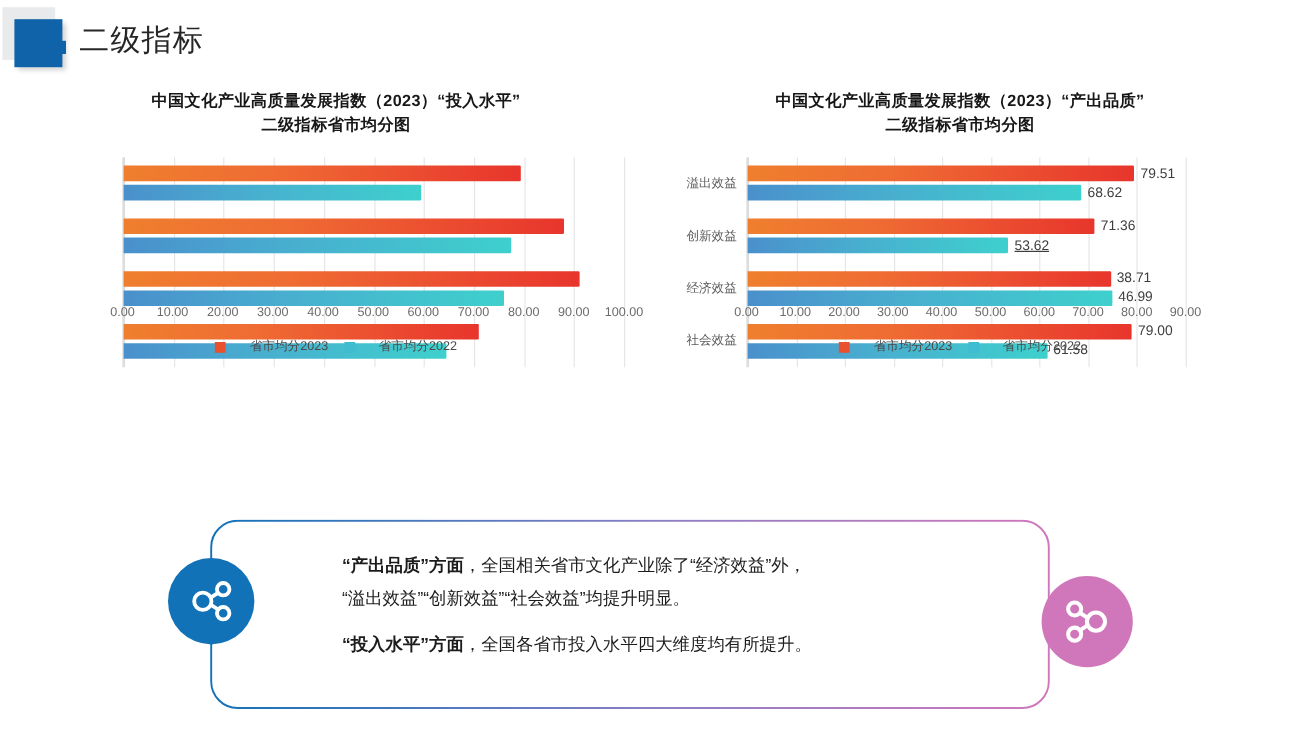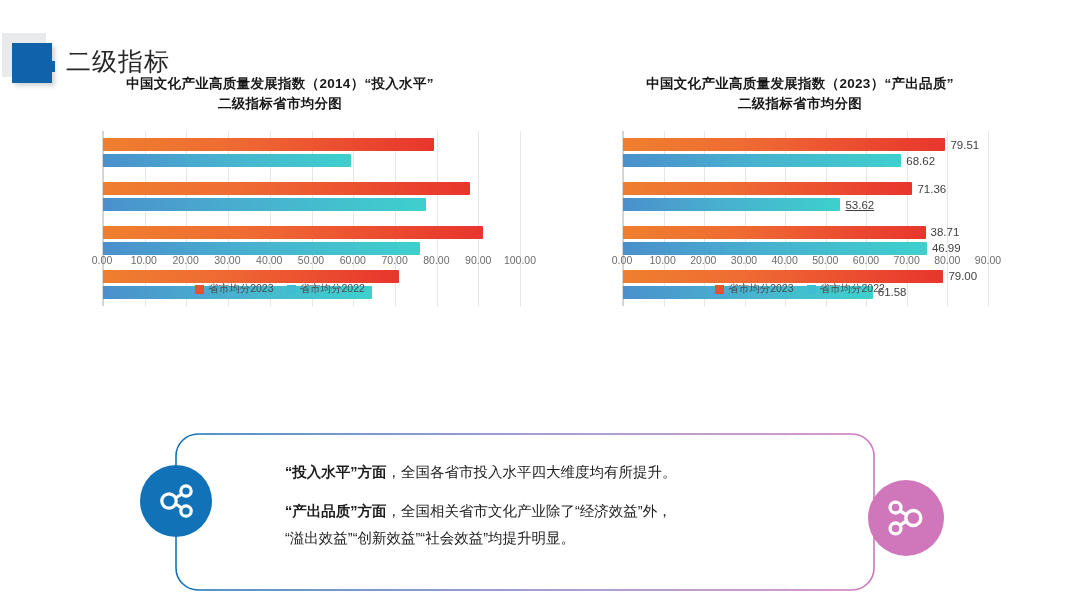--- a/index.html
+++ b/index.html
@@ -7,21 +7,21 @@
   }
   body {
     width: 1080px; height: 608px;
     background: #ffffff;
     font-family: "Liberation Sans", "DejaVu Sans", sans-serif;
     overflow: hidden;
     position: relative;
   }
 
   
-  .header { position: absolute; left: 0; top: 0; width: 100%; height: 62px; margin-top: 27px; }
+  .header { position: absolute; left: 0; top: 0; width: 100%; height: 62px; }
   .logo-shadow {
     position: absolute; left: 2px; top: 6px;
     width: 44px; height: 44px;
     background: #e9eaec;
   }
   .logo-main {
     position: absolute; left: 12px; top: 16px;
     width: 40px; height: 40px;
     background: #1063a8;
     box-shadow: 3px 3px 4px rgba(0,0,0,0.17);
@@ -90,21 +90,21 @@
   .tick {
     position: absolute; top: 0; font-size: 10.5px; color: #6c6c6c;
     transform: translateX(-50%); white-space: nowrap;
   }
 
   
   .legend {
     position: absolute; top: 208px; left: 0; right: 0;
     display: flex; justify-content: center; align-items: center; gap: 13px;
   }
-  .legend-item { display: flex; align-items: center; gap: 4px; justify-content: center; }
+  .legend-item { display: flex; align-items: center; gap: 20px; justify-content: center; }
   .legend-swatch { width: 9px; height: 9px; display: block; }
   .legend-swatch.c2023 { background: #e8502e; }
   .legend-swatch.c2022 { background: #3fbcd0; }
   .legend-text { font-size: 10.5px; color: #4a4a4a; white-space: nowrap; }
 
   
   .callout-wrap { position: absolute; left: 140px; top: 425px; width: 820px; height: 175px; }
   .callout-box {
     position: absolute; left: 35px; top: 8px; width: 700px; height: 158px;
     border-radius: 22px; background: #ffffff;
@@ -130,21 +130,21 @@
 
 <div class="header">
   <div class="logo-shadow"></div>
   <div class="logo-main"></div>
   <div class="logo-dot"></div>
   <div class="page-title">二级指标</div>
 </div>
 
 <div class="chart-panel left">
   <div class="chart-title">
-    <span>中国文化产业高质量发展指数（2014）“投入水平”</span>
+    <span>中国文化产业高质量发展指数（2023）“投入水平”</span>
     <span class="line2">二级指标省市均分图</span>
   </div>
 
   <div class="plot-wrap">
     <div class="plot" id="plot-0">
         <div class="gridline axis0" style="left: 0%;"></div>
         <div class="gridline" style="left: 10%;"></div>
         <div class="gridline" style="left: 20%;"></div>
         <div class="gridline" style="left: 30%;"></div>
         <div class="gridline" style="left: 40%;"></div>
@@ -191,20 +191,26 @@
     </div>
 </div>
 
 <div class="chart-panel right">
   <div class="chart-title">
     <span>中国文化产业高质量发展指数（2023）“产出品质”</span>
     <span class="line2">二级指标省市均分图</span>
   </div>
 
   <div class="plot-wrap">
+    <div class="cat-col" id="cats-1">
+        <div class="cat-label" style="top: 21.875px;">溢出效益</div>
+        <div class="cat-label" style="top: 65.625px;">创新效益</div>
+        <div class="cat-label" style="top: 109.375px;">经济效益</div>
+        <div class="cat-label" style="top: 153.125px;">社会效益</div>
+      </div>
     <div class="plot wide" id="plot-1">
         <div class="gridline axis0" style="left: 0%;"></div>
         <div class="gridline" style="left: 11.1111%;"></div>
         <div class="gridline" style="left: 22.2222%;"></div>
         <div class="gridline" style="left: 33.3333%;"></div>
         <div class="gridline" style="left: 44.4444%;"></div>
         <div class="gridline" style="left: 55.5556%;"></div>
         <div class="gridline" style="left: 66.6667%;"></div>
         <div class="gridline" style="left: 77.7778%;"></div>
         <div class="gridline" style="left: 88.8889%;"></div>
@@ -283,20 +289,20 @@
       <line x1="27" y1="22" x2="13" y2="13" stroke="#ffffff" stroke-width="3.2"></line>
       <line x1="27" y1="22" x2="13" y2="31" stroke="#ffffff" stroke-width="3.2"></line>
       <circle cx="29" cy="22" r="7.2" fill="#d077bb" stroke="#ffffff" stroke-width="3.2"></circle>
       <circle cx="12" cy="12" r="5.2" fill="#d077bb" stroke="#ffffff" stroke-width="3.2"></circle>
       <circle cx="12" cy="32" r="5.2" fill="#d077bb" stroke="#ffffff" stroke-width="3.2"></circle>
     </svg>
   </div>
 
   <div class="callout-text">
     <div class="para">
-      <b>“投入水平”方面</b><span>，全国各省市投入水平四大维度均有所提升。</span>
-    </div>
-    <div class="para">
       <b>“产出品质”方面</b><span>，全国相关省市文化产业除了“经济效益”外，</span><br>
       <span>“溢出效益”“创新效益”“社会效益”均提升明显。</span>
     </div>
+    <div class="para">
+      <b>“投入水平”方面</b><span>，全国各省市投入水平四大维度均有所提升。</span>
+    </div>
   </div>
 </div>
 
 </body></html>

